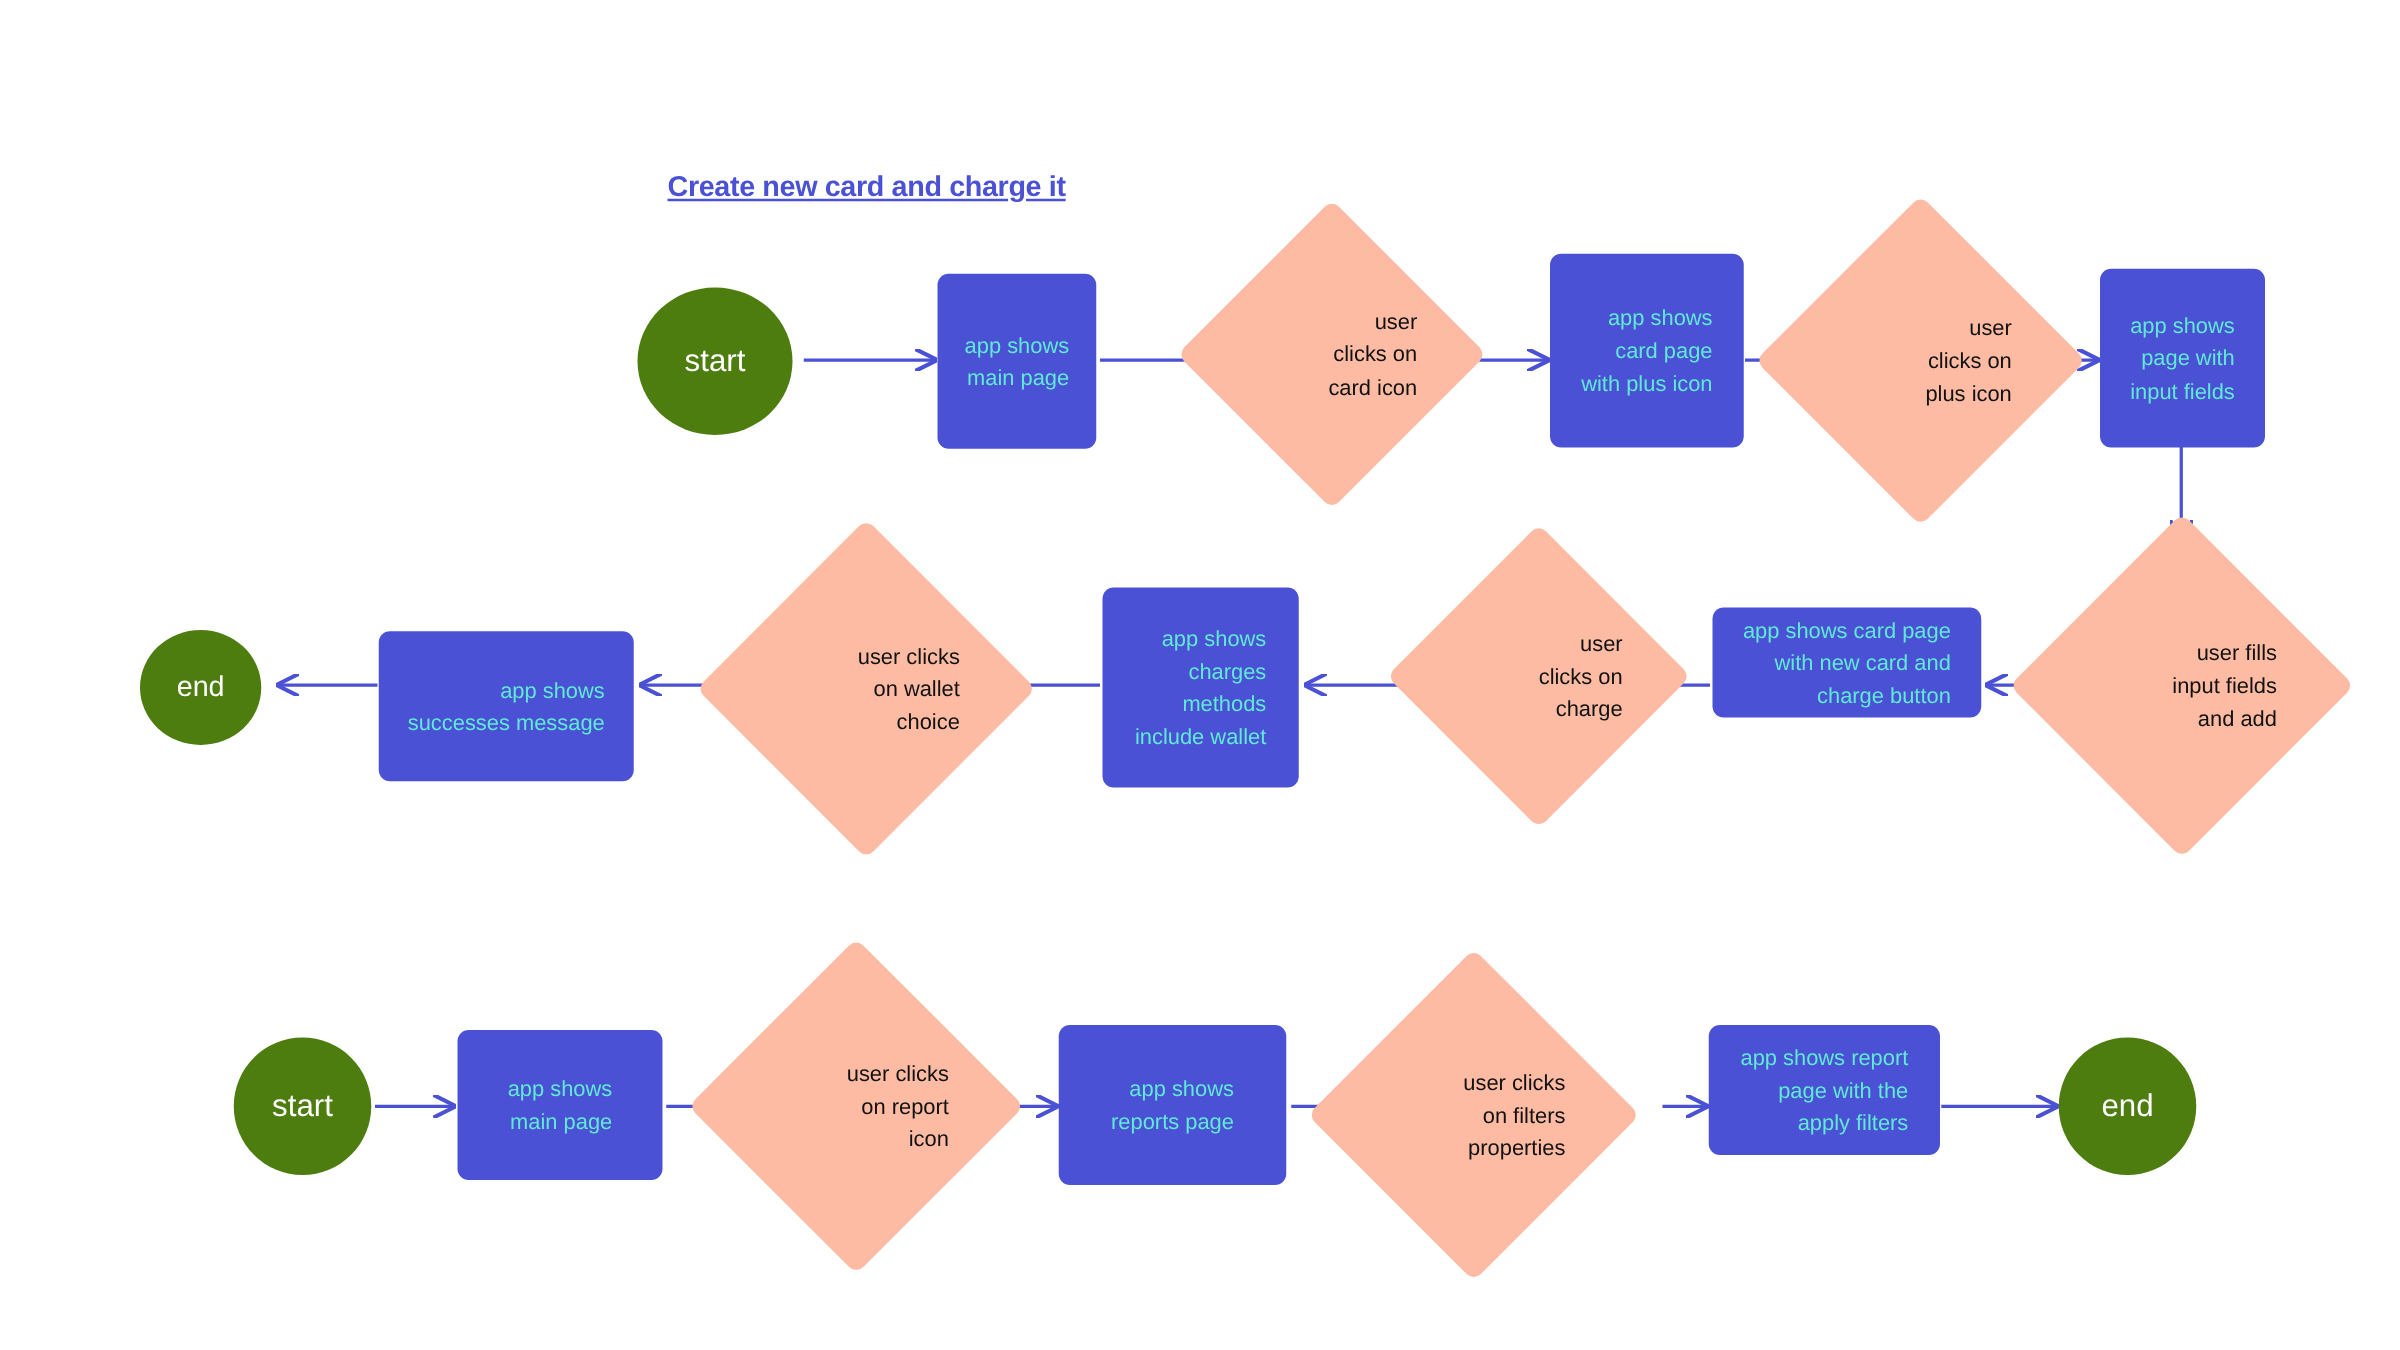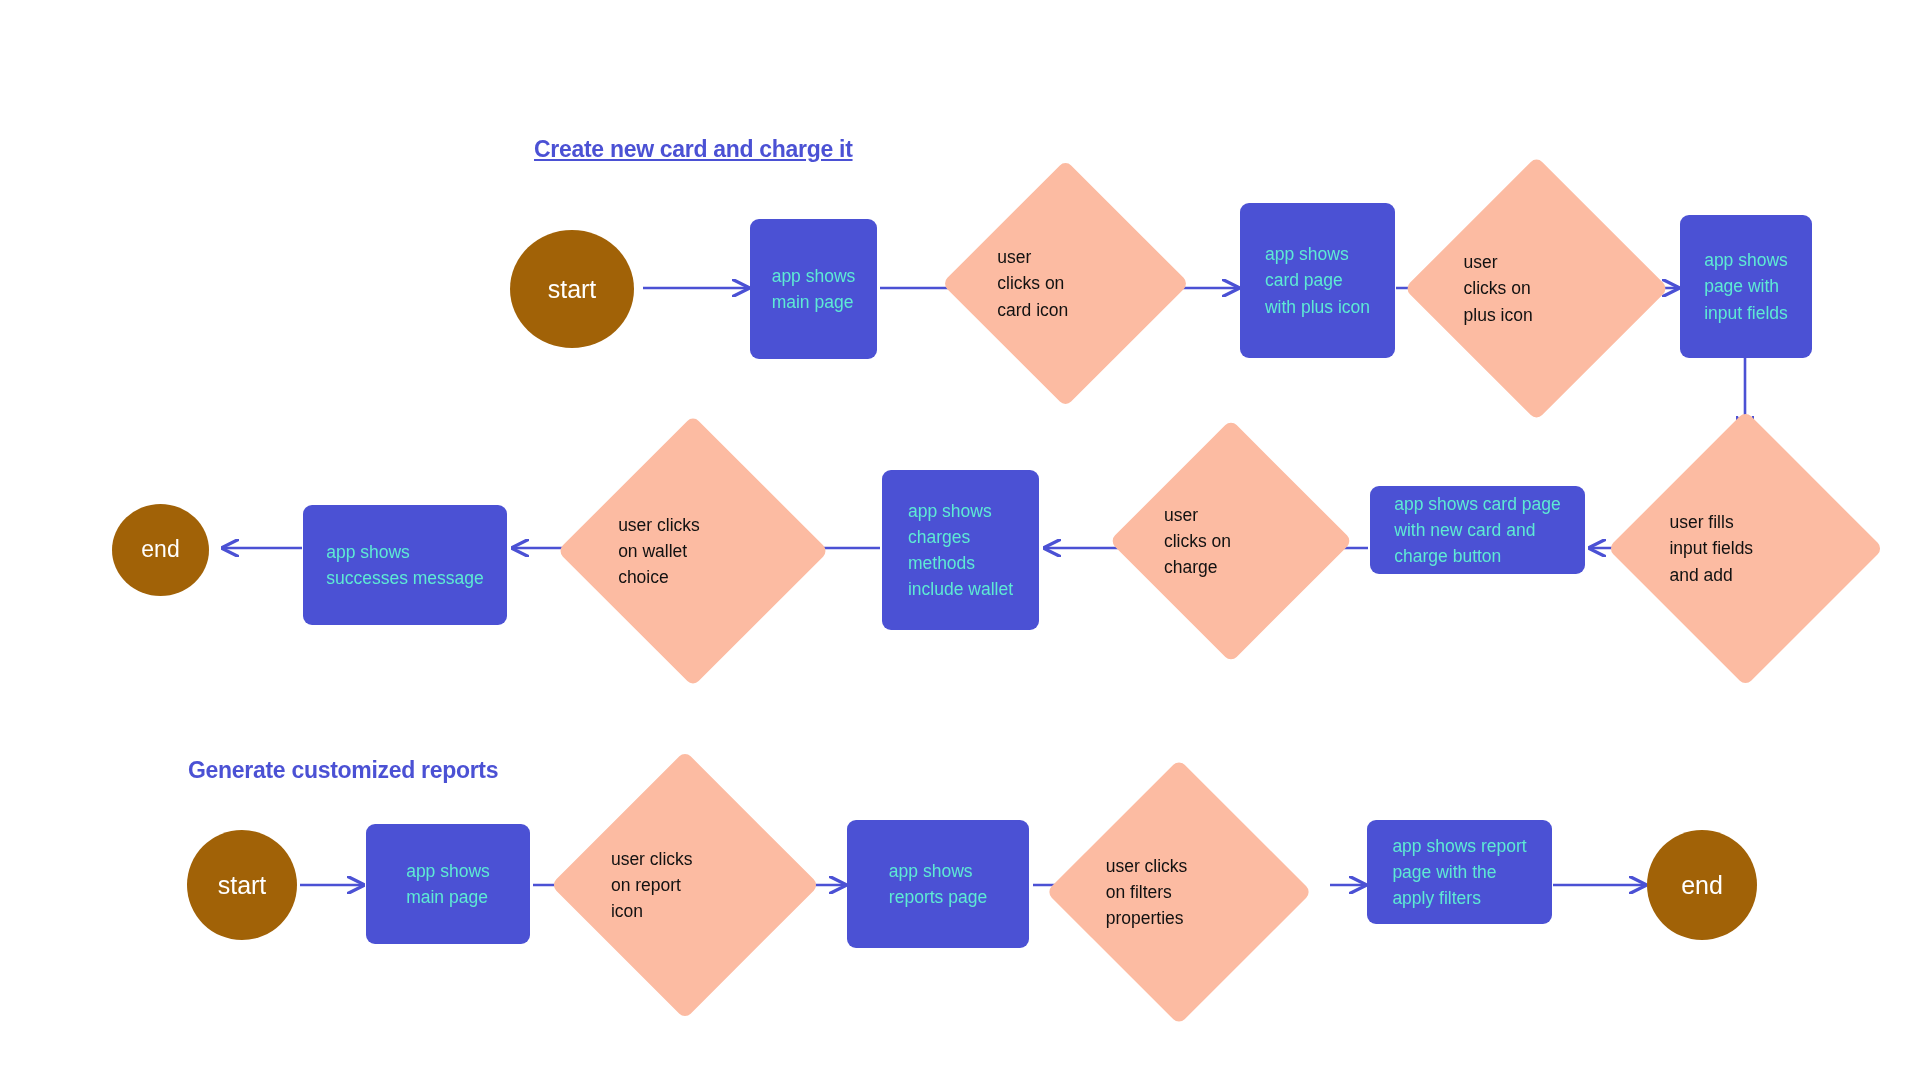--- a/index.html
+++ b/index.html
@@ -27,25 +27,25 @@
     color: #4b51d4;
     letter-spacing: -0.3px;
     white-space: nowrap;
   }
   .node {
     position: absolute;
     box-sizing: border-box;
     display: flex;
     align-items: center;
     justify-content: center;
-    text-align: left;
+    text-align: right;
   }
   .node-terminal {
     border-radius: 50%;
-    background: #a16207;
+    background: #4d7c0f;
     color: #ffffff;
     font-size: 25px;
     line-height: 1.2;
   }
   .node-process {
     border-radius: 9px;
     background: #4b51d4;
     color: #5eead4;
     font-size: 17.5px;
     line-height: 1.5;
@@ -194,21 +194,20 @@
 
   <div class="node node-process" style="left:303px; top:505px; width:204px; height:120px;">
     <span class="node-label">app shows
 successes message</span>
   </div>
 
   <div class="node node-terminal" style="left:112px; top:504px; width:97px; height:92px; font-size:23px;">
     <span class="node-label">end</span>
   </div>
 
-  <div class="section-title" style="left:188px; top:757px;">Generate customized reports</div>
 
   <div class="node node-terminal" style="left:187px; top:830px; width:110px; height:110px;">
     <span class="node-label">start</span>
   </div>
 
   <div class="node node-process" style="left:366px; top:824px; width:164px; height:120px;">
     <span class="node-label">app shows
 main page</span>
   </div>
 

